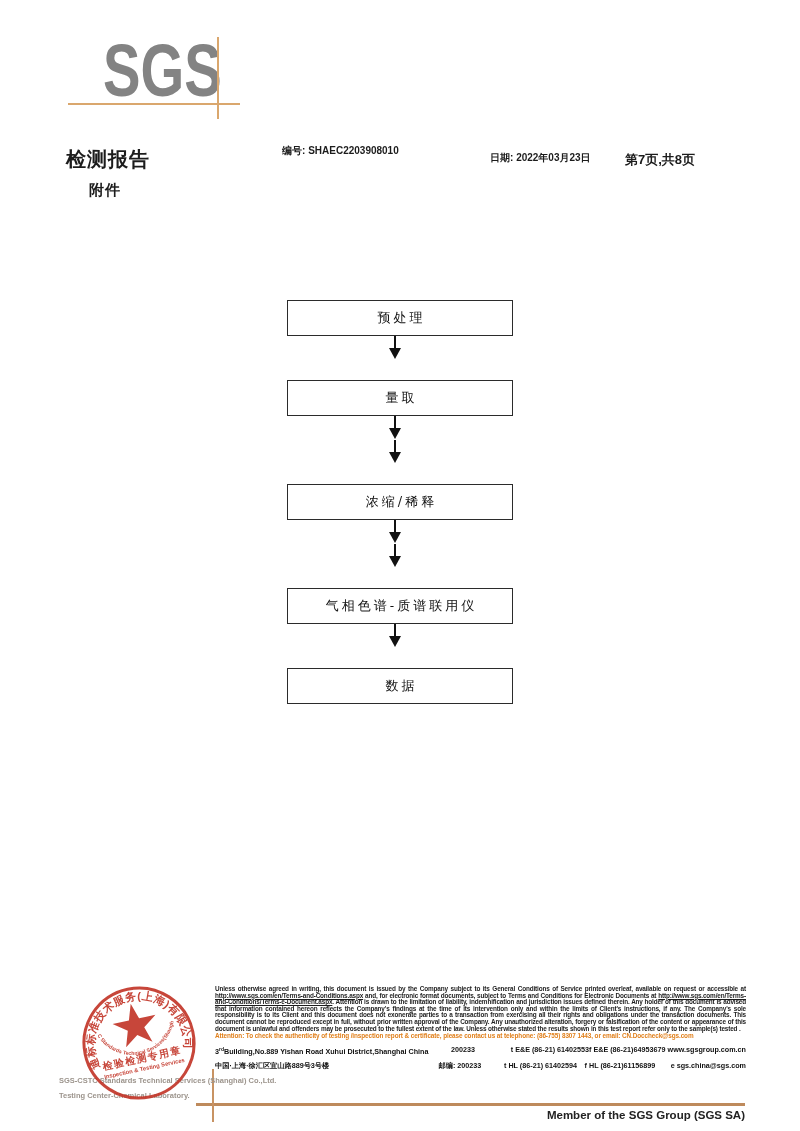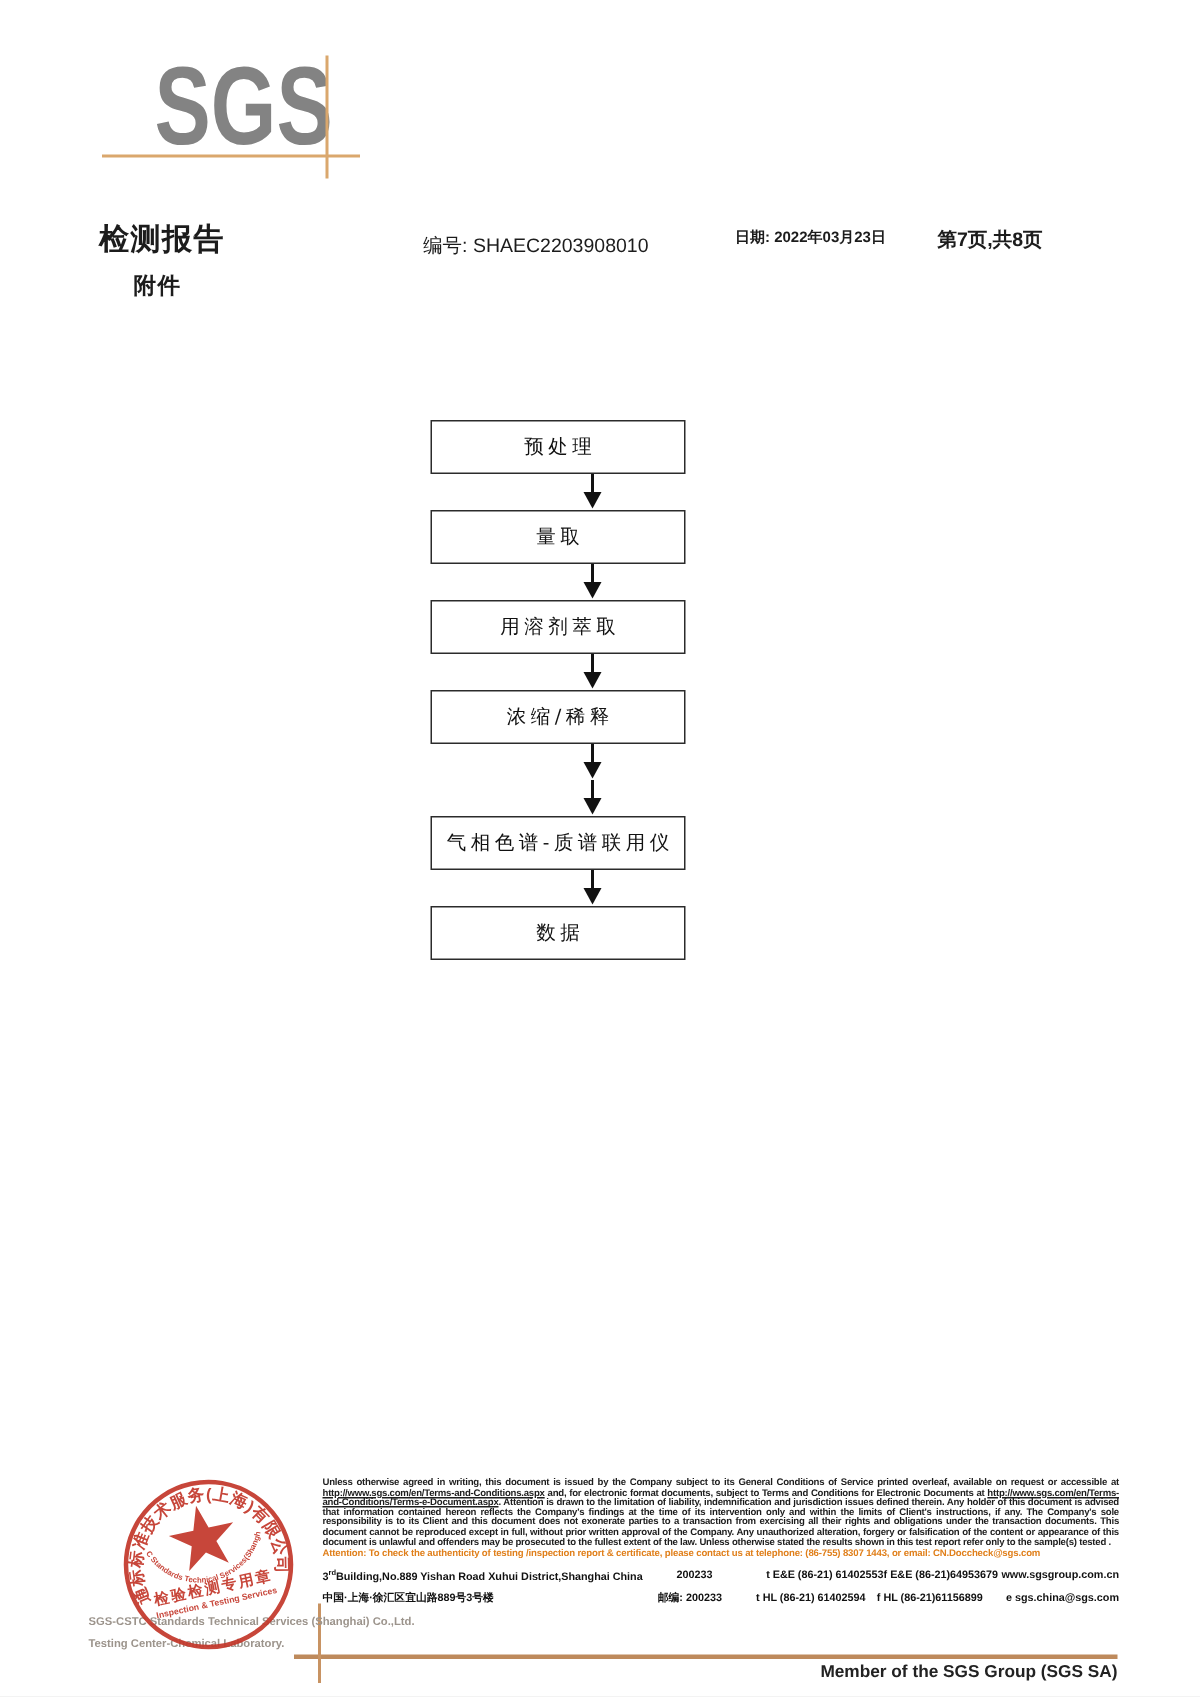--- a/index.html
+++ b/index.html
@@ -12,34 +12,34 @@
   .sgs-logo-text {
     position:absolute; left:103px; top:34px;
     font-size:74px; font-weight:bold; color:#838383; line-height:1;
     transform:scaleX(0.76); transform-origin:left top; letter-spacing:0px;
   }
   .logo-hline { position:absolute; left:68px; top:103px; width:172px; height:2px; background:#DAA76D; }
   .logo-vline { position:absolute; left:217px; top:37px; width:2px; height:82px; background:#DAA76D; }
 
   
   .report-title { position:absolute; left:66px; top:146px; font-size:20px; font-weight:bold; letter-spacing:1px; }
-  .hdr-no   { position:absolute; left:282px; top:155px; font-size:13px; font-weight:400; }
+  .hdr-no   { position:absolute; left:282px; top:144px; font-size:10px; font-weight:700; }
   .hdr-date { position:absolute; left:490px; top:151px; font-size:10px; font-weight:600; }
   .hdr-page { position:absolute; left:625px; top:151px; font-size:13px; font-weight:600;text-align:center; }
   .attachment { position:absolute; left:66px; top:181px; font-size:15px; font-weight:bold; letter-spacing:1px;margin-left:23px; }
 
   
   .flow-title { position:absolute; left:0; top:215px; width:800px; text-align:center; font-size:15px; font-weight:bold; }
   .flowchart { position:absolute; left:287px; top:280px; width:215px; }
   .fbox {
-    width:170px; height:36px; box-sizing:border-box;
+    width:226px; height:36px; box-sizing:border-box;
     border:1.4px solid #2b2b2b; background:#fff;
     display:flex; align-items:center; justify-content:center;
     font-family:"DejaVu Serif","Liberation Serif",serif;
-    font-size:13px; color:#111; letter-spacing:3px; text-indent:3px;
+    font-size:13px; color:#111; letter-spacing:3px; text-indent:3px;margin-top:20px;
   }
   .arrow { position:relative; width:100%; height:24px; }
   .arrow::before { content:''; position:absolute; left:50%; margin-left:-1px; top:0; width:2px; height:13px; background:#111; }
   .arrow::after  { content:''; position:absolute; left:50%; margin-left:-6px; top:12px;
                    border-left:6px solid transparent; border-right:6px solid transparent; border-top:11px solid #111; }
 
   
   .company-gray { position:absolute; left:59px; top:1074px; font-size:7.5px; font-weight:600;
                   color:#9C948C; line-height:14.5px; z-index:1; white-space:nowrap; }
   .stamp { position:absolute; left:76px; top:980px; width:126px; height:126px;
@@ -79,21 +79,20 @@
     <span>2022年03月23日</span>
   </div>
   <div class="hdr-page">第7页,共8页</div>
   <div class="attachment">附件</div>
 
   <div class="flowchart">
     <div class="fbox">预处理</div>
     <div class="arrow"></div>
     <div class="fbox">量取</div>
     <div class="arrow"></div>
-    <div class="fbox">用溶剂萃取</div>
     <div class="arrow"></div>
     <div class="fbox">浓缩/稀释</div>
     <div class="arrow"></div>
     <div class="arrow"></div>
     <div class="fbox">气相色谱-质谱联用仪</div>
     <div class="arrow"></div>
     <div class="fbox">数据</div>
   </div>
 
   <div class="company-gray">

